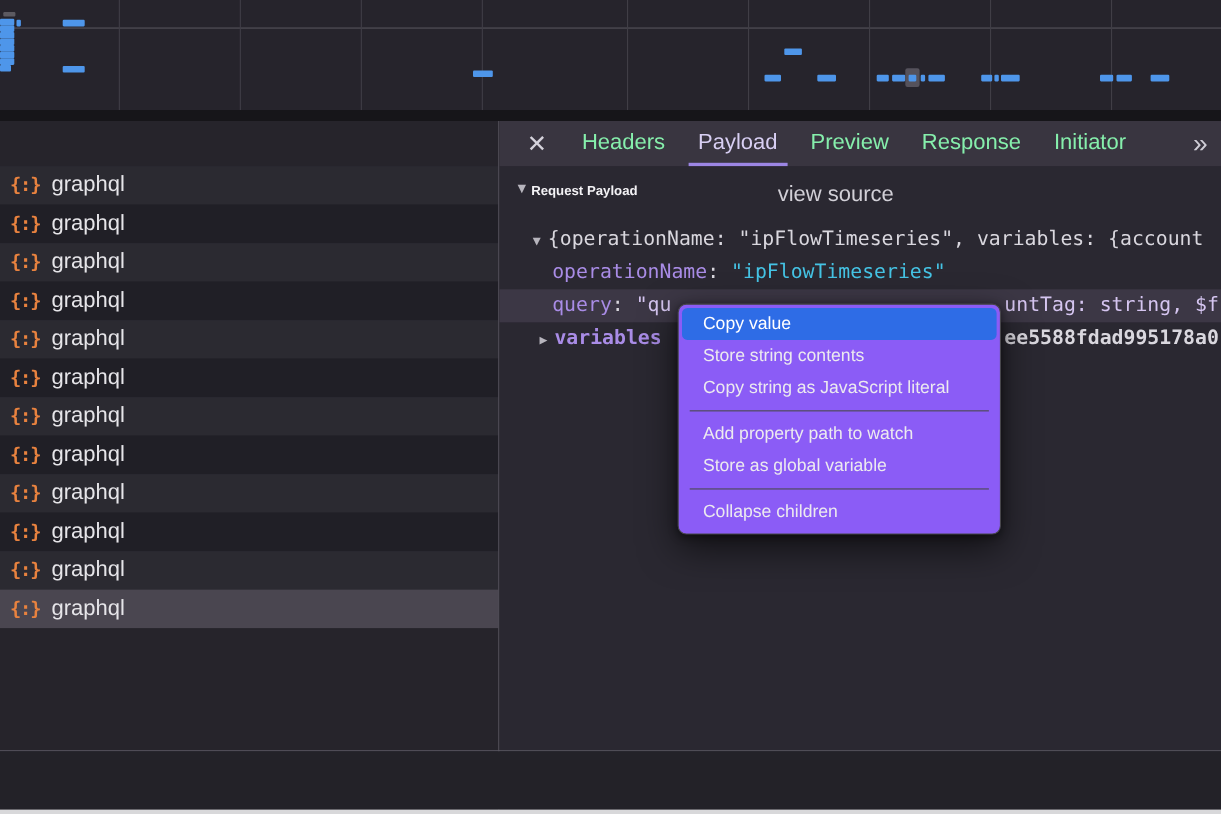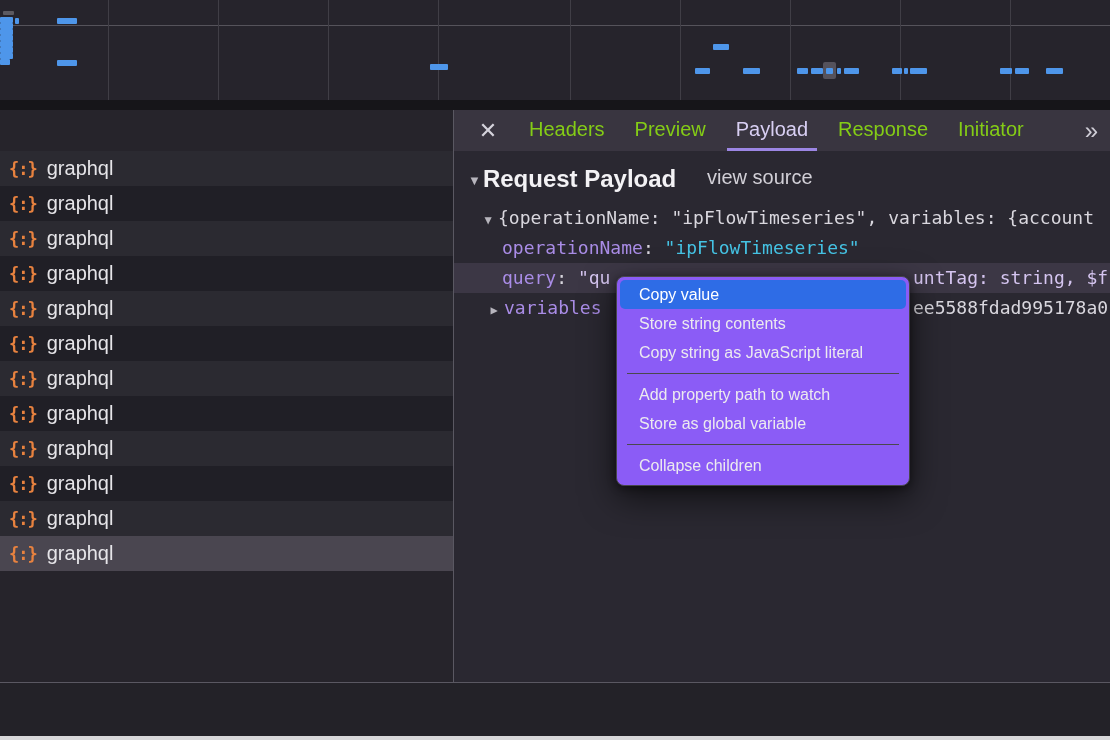--- a/index.html
+++ b/index.html
@@ -48,48 +48,48 @@
   .tab-bar {
     position:absolute; left:0; top:0; width:656px; height:41px; background:#393540;
     display:flex; align-items:stretch;
   }
   .close-btn {
     width:24px; margin-left:22px; margin-right:14px; color:#d5d3dc; font-size:22px;
     display:flex; align-items:center; justify-content:center; cursor:default;
   }
   .tab {
     display:flex; align-items:center; padding:0 9px; margin:0 6px;
-    color:#84cc16; font-size:20px; border-bottom:3px solid transparent; cursor:default;
+    color:#86efac; font-size:20px; border-bottom:3px solid transparent; cursor:default;
   }
   .tab.active { color:#d8cff3; border-bottom-color:#9c86e4; }
   .overflow-btn {
     margin-left:auto; margin-right:14px; display:flex; align-items:center;
     color:#cfcdd6; font-size:24px; letter-spacing:-2px;
   }
 
   .payload-section { position:absolute; left:0; top:41px; width:656px; height:531px; }
   .section-title-row { position:absolute; left:14px; top:14px; display:flex; align-items:baseline; }
   .section-expander { color:#b7b5bd; font-size:13px; margin-right:2px; position:relative; top:-2px; }
-  .section-title { color:#f3f2f5; font-size:24px; font-weight:bold; }
+  .section-title { color:#f3f2f5; font-size:12px; font-weight:bold; }
   .view-source { position:absolute; left:253px; top:15px; color:#d2d0d7; font-size:20px; }
 
   .tree { font-family:"DejaVu Sans Mono", monospace; font-size:18px; }
   .tree-row { position:absolute; left:0; width:656px; height:30px; line-height:30px; white-space:nowrap; overflow:hidden; }
   .row-summary   { top:52px; }
   .row-operation { top:82px; }
   .row-query     { top:112px; background:#3c3745; }
   .row-variables { top:142px; }
   .tw-expander { color:#b7b5bd; font-size:12px; display:inline-block; width:20px; text-align:center; }
   .tw-gray   { color:#d9d7de; }
   .tw-key    { color:#a98ce6; }
   .tw-cyan   { color:#45c3e4; }
   .tw-lav    { color:#d5c5f0; }
   .indent-summary { padding-left:24px; }
   .indent-child   { padding-left:48px; }
-  .indent-var     { padding-left:30px; }
+  .indent-var     { padding-left:30px;font-weight:bold; }
   .frag { position:absolute; top:0; left:459px;text-align:right; }
 
   
   .context-menu {
     position:absolute; left:616px; top:276px; width:294px;
     background:#8b5cf6; border:1px solid #47464b; border-radius:8px;
     box-shadow:0 12px 34px rgba(0,0,0,0.6), 0 2px 8px rgba(0,0,0,0.45);
     padding:3px 0 5px 0; z-index:20;
   }
   .menu-item {
@@ -199,22 +199,22 @@
       </div>
   </div>
 
   <div class="v-divider"></div>
 
   <div class="detail-panel">
     <div class="tab-bar">
       <div class="close-btn">✕</div>
       <div style="display:flex;">
           <div class="tab">Headers</div>
+          <div class="tab active">Payload</div>
           <div class="tab">Preview</div>
-          <div class="tab active">Payload</div>
           <div class="tab">Response</div>
           <div class="tab">Initiator</div>
         </div>
       <div class="overflow-btn">»</div>
     </div>
 
     <div class="payload-section">
       <div class="section-title-row">
         <span class="section-expander">▼</span>
         <span class="section-title">Request Payload</span>

